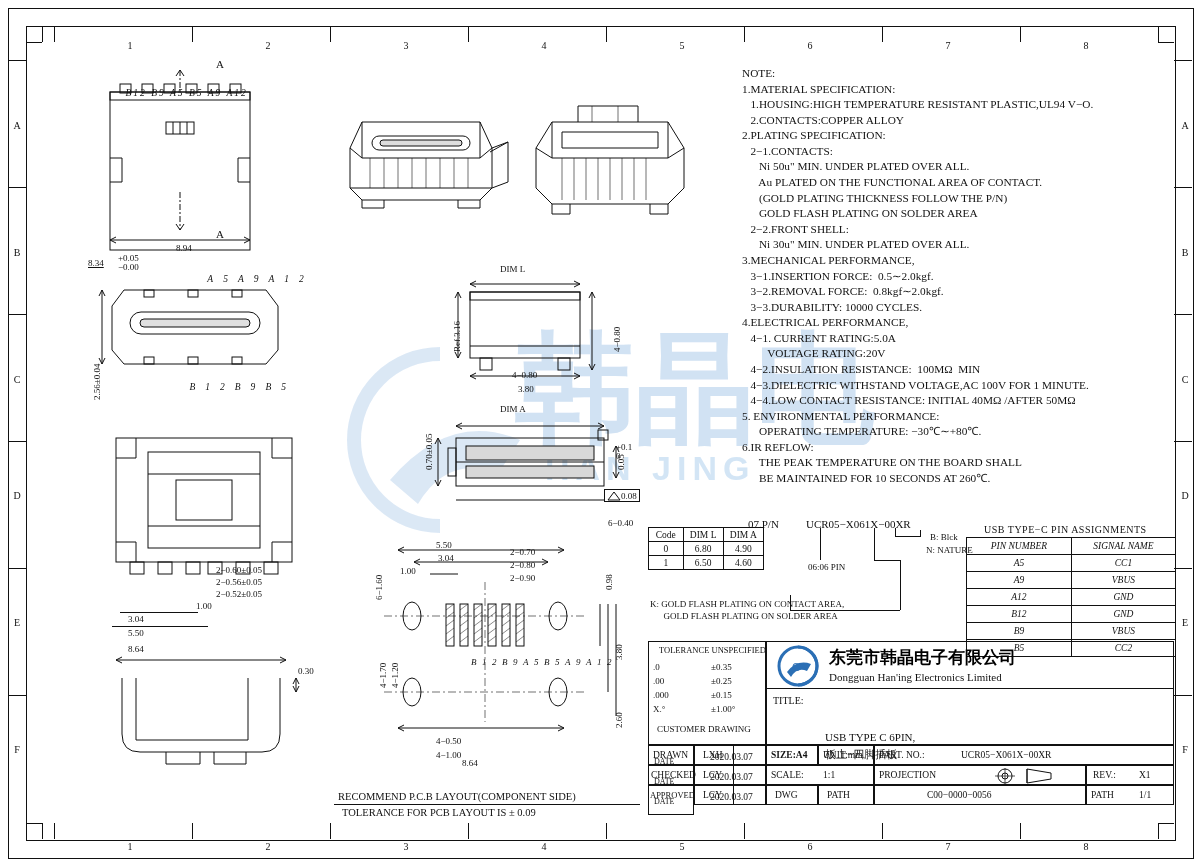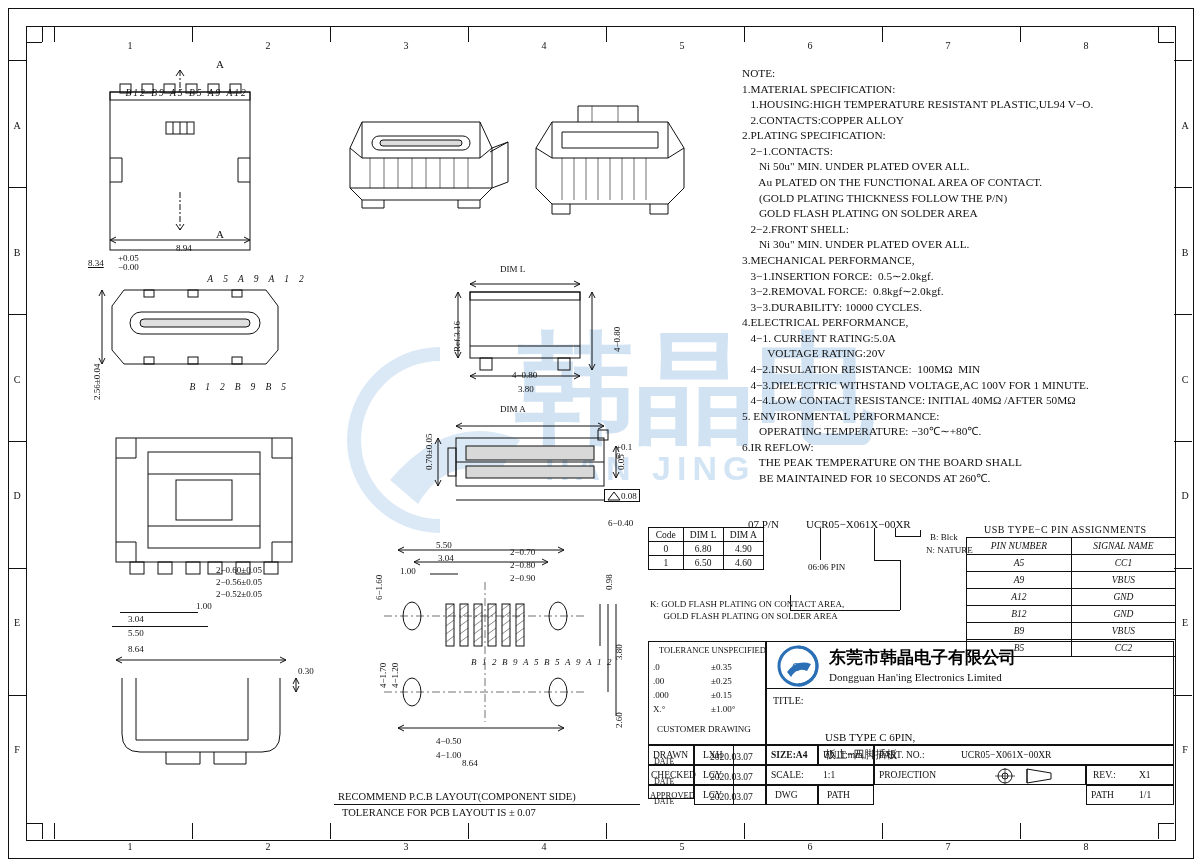--- a/index.html
+++ b/index.html
@@ -531,21 +531,21 @@
   <div class="dimtxt rot90" style="left:378px;top:688px;">4−1.70</div>
   <div class="dimtxt rot90" style="left:390px;top:688px;">4−1.20</div>
   <div class="dimtxt" style="left:436px;top:736px;">4−0.50</div>
   <div class="dimtxt" style="left:436px;top:750px;">4−1.00</div>
   <div class="txt it" style="left:440px;top:646px;font-size:9px;letter-spacing:5.5px;">
     <span>B12</span><span>B9</span><span>A5</span><span>B5</span><span>A9</span><span>A12</span>
   </div>
 
   <div class="txt" style="left:338px;top:790px;font-size:10.5px;">RECOMMEND P.C.B LAYOUT(COMPONENT SIDE)</div>
   <div class="ln hl" style="left:334px;top:804px;width:306px;"></div>
-  <div class="txt" style="left:342px;top:806px;font-size:10.5px;">TOLERANCE FOR PCB LAYOUT IS ± 0.07</div>
+  <div class="txt" style="left:342px;top:806px;font-size:10.5px;">TOLERANCE FOR PCB LAYOUT IS ± 0.09</div>
 
   <div id="tolbox">
     <div class="r" style="top:3px;left:10px;font-size:8.5px;">TOLERANCE UNSPECIFIED</div>
     <div class="r" style="top:20px;">.0</div>
     <div class="r" style="top:20px;left:62px;">±0.35</div>
     <div class="r" style="top:34px;">.00</div>
     <div class="r" style="top:34px;left:62px;">±0.25</div>
     <div class="r" style="top:48px;">.000</div>
     <div class="r" style="top:48px;left:62px;">±0.15</div>
     <div class="r" style="top:62px;">X.°</div>
@@ -575,21 +575,21 @@
     </div>
   <div class="gcell" style="left:694px;top:745px;width:40px;height:20px;">
       <span class="gtxt" style="left:8px;top:4px;">LXH</span>
     </div>
   <div class="gcell" style="left:648px;top:765px;width:46px;height:20px;">
       <span class="gtxt" style="left:2px;top:4px;">CHECKED</span>
     </div>
   <div class="gcell" style="left:694px;top:765px;width:40px;height:20px;">
       <span class="gtxt" style="left:8px;top:4px;">LCY</span>
     </div>
-  <div class="gcell" style="left:648px;top:785px;width:46px;height:14px;text-decoration:underline;">
+  <div class="gcell" style="left:648px;top:785px;width:46px;height:30px;text-decoration:underline;">
       <span class="gtxt" style="left:1px;top:4px;font-size:8.5px;">APPROVED</span>
     </div>
   <div class="gcell" style="left:694px;top:785px;width:40px;height:20px;">
       <span class="gtxt" style="left:8px;top:4px;">LCY</span>
     </div>
 
   <span class="gtxt" style="left:654px;top:757px;font-size:8px;">DATE</span>
   <span class="gtxt" style="left:654px;top:777px;font-size:8px;">DATE</span>
   <span class="gtxt" style="left:654px;top:797px;font-size:8px;">DATE</span>
 
@@ -633,18 +633,21 @@
     <span class="gtxt" style="left:6px;top:4px;">REV.:</span>
     <span class="gtxt" style="left:52px;top:4px;">X1</span>
   </div>
 
   <div class="gcell" style="left:766px;top:785px;width:52px;height:20px;">
       <span class="gtxt" style="left:8px;top:4px;">DWG</span>
     </div>
   <div class="gcell" style="left:818px;top:785px;width:56px;height:20px;">
       <span class="gtxt" style="left:8px;top:4px;">PATH</span>
     </div>
+  <div class="gcell" style="left:874px;top:785px;width:212px;height:20px;">
+      <span class="gtxt" style="left:52px;top:4px;">C00−0000−0056</span>
+    </div>
   <div class="gcell" style="left:1086px;top:785px;width:88px;height:20px;">
     <span class="gtxt" style="left:4px;top:4px;">PATH</span>
     <span class="gtxt" style="left:52px;top:4px;">1/1</span>
   </div>
 
 </div>
 
 </body></html>

